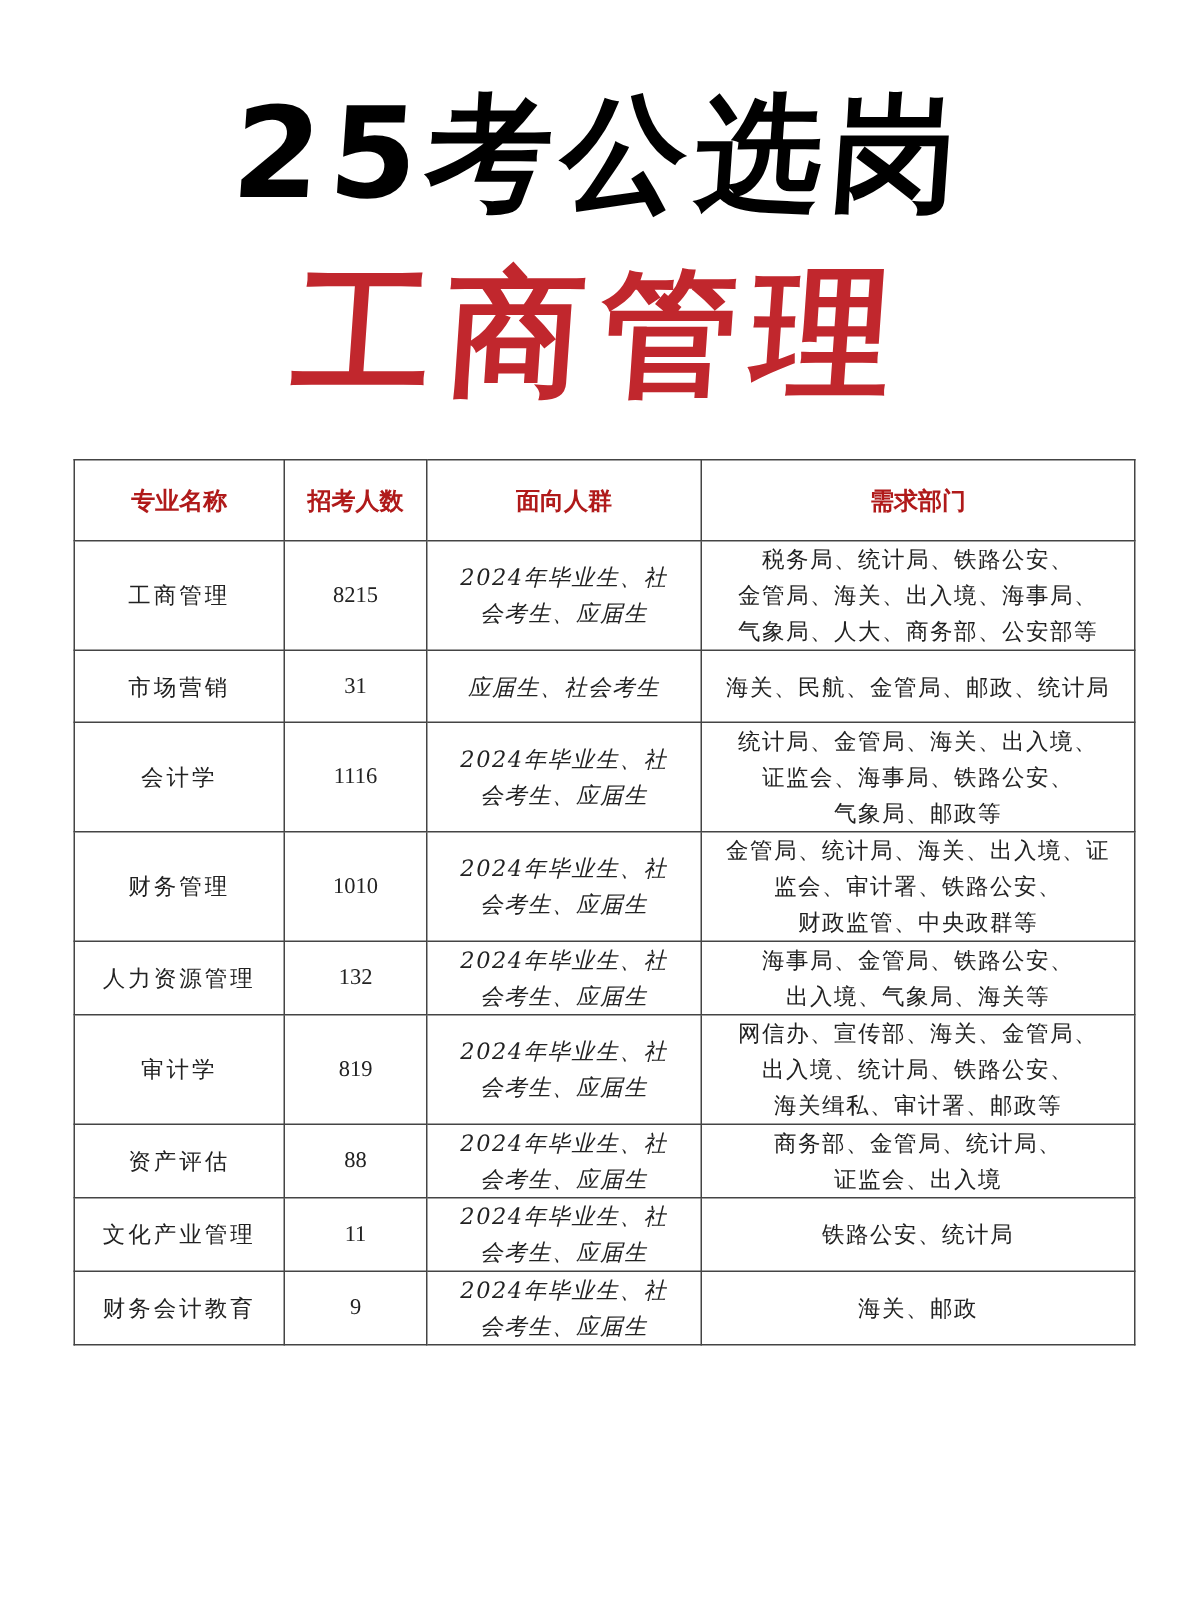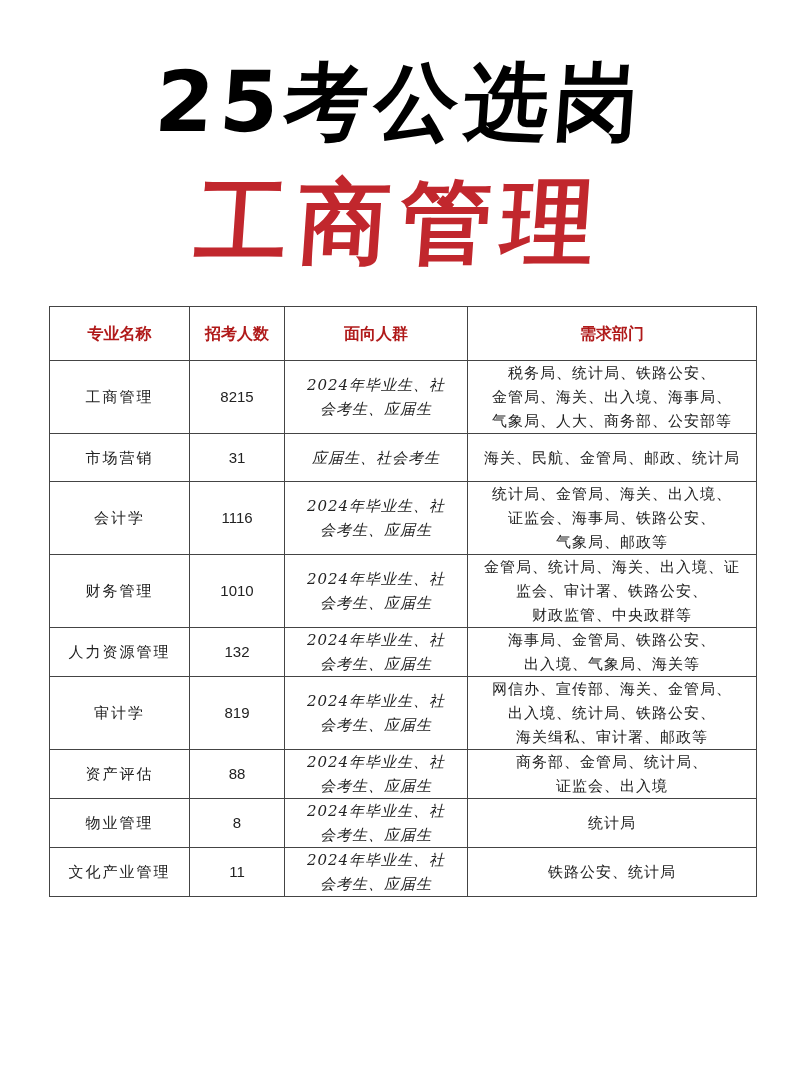--- a/index.html
+++ b/index.html
@@ -27,21 +27,21 @@
     border: 1.5px solid #444; text-align: center; vertical-align: middle;
     padding: 0 2px; font-size: 15px; color: #222; line-height: 24px;
   }
   table.jobs th {
     color: #b01a1a; font-weight: bold; font-size: 16px; height: 53px;
   }
   col.c1 { width: 140px; }
   col.c2 { width: 95px; }
   col.c3 { width: 183px; }
   col.c4 { width: 289px; }
-  .num { font-family: Liberation Sans, sans-serif; font-size: 17px; }
+  .num { font-family: Liberation Serif, serif; font-size: 17px; }
   .name { letter-spacing: 2px; }
   .dept { white-space: pre-line; letter-spacing: 1px; }
   .aud { white-space: pre-line; letter-spacing: 1px; font-style: italic; }
 </style>
 </head>
 <body>
 
 <div class="title-line1">25考公选岗</div>
 <div class="title-line2">工商管理</div>
 
@@ -113,27 +113,27 @@
   </tr>
       <tr style="height: 48px; margin-top: 48px;">
     <td class="name">资产评估</td>
     <td class="num">88</td>
     <td class="aud">2024年毕业生、社
 会考生、应届生</td>
     <td class="dept">商务部、金管局、统计局、
 证监会、出入境</td>
   </tr>
       <tr style="height: 48px;">
-    <td class="name">物业管理</td>
-    <td class="num">8</td>
-    <td class="aud">2024年毕业生、社
-会考生、应届生</td>
-    <td class="dept">统计局</td>
-  </tr>
-      <tr style="height: 48px;">
     <td class="name">文化产业管理</td>
     <td class="num">11</td>
     <td class="aud">2024年毕业生、社
 会考生、应届生</td>
     <td class="dept">铁路公安、统计局</td>
   </tr>
+      <tr style="height: 47px;">
+    <td class="name">财务会计教育</td>
+    <td class="num">9</td>
+    <td class="aud">2024年毕业生、社
+会考生、应届生</td>
+    <td class="dept">海关、邮政</td>
+  </tr>
     </tbody>
 </table>
 
 </body></html>

